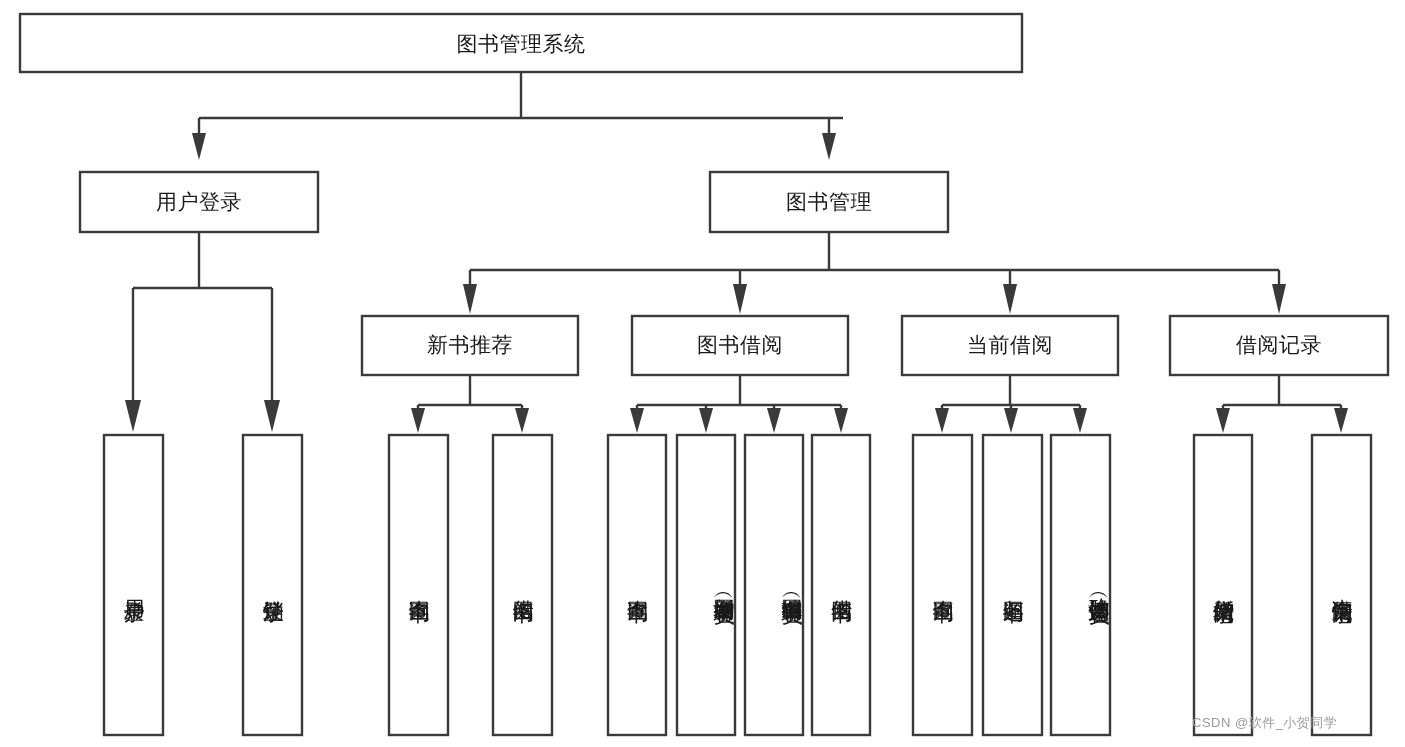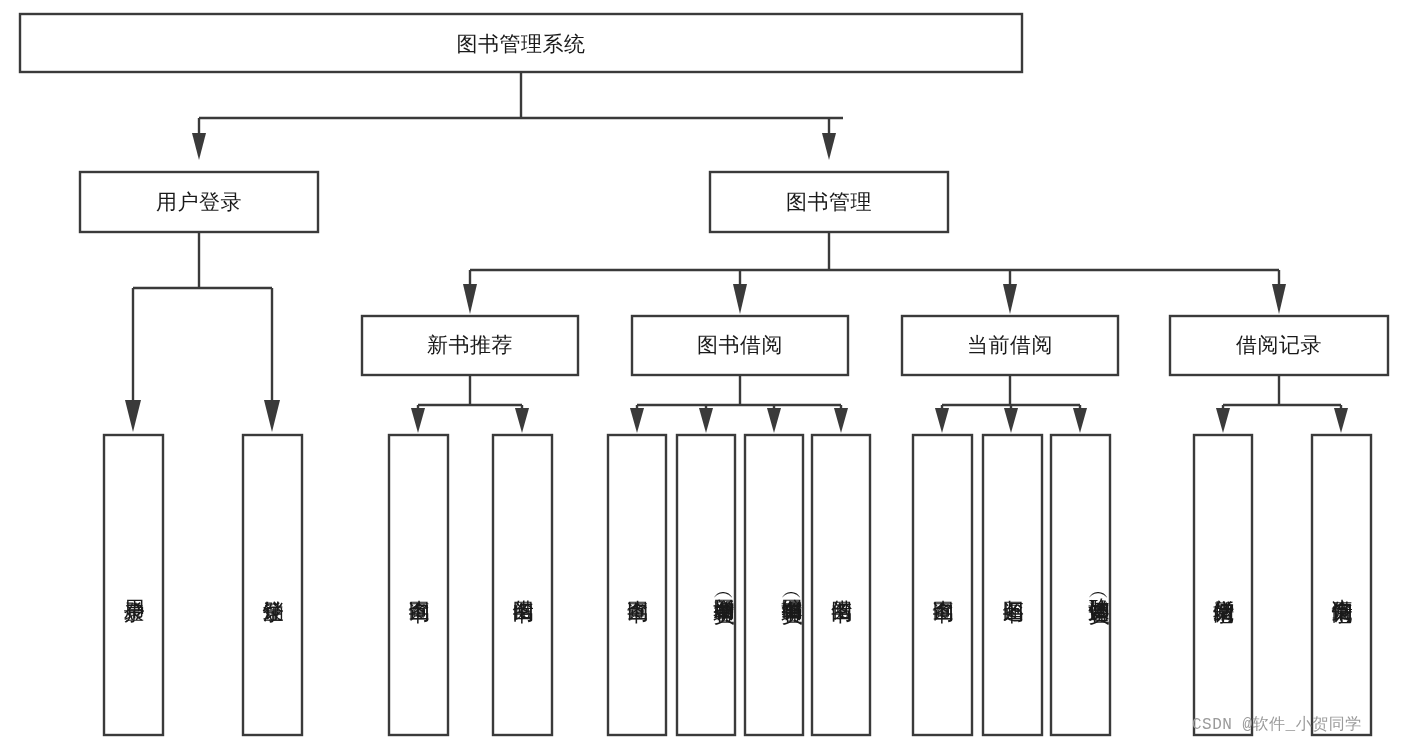--- a/index.html
+++ b/index.html
@@ -61,22 +61,22 @@
     letter-spacing: 1px;
     display: flex;
     align-items: center;
     justify-content: center;
     text-align: center;
     white-space: nowrap;
     user-select: none;
   }
   .watermark {
     position: absolute;
-    font-family: Liberation Mono, monospace;
-    font-size: 16px;
+    font-family: Liberation Sans, sans-serif;
+    font-size: 13px;
     color: #9a9a9a;
     white-space: nowrap;
     letter-spacing: 0.5px;
   }
 </style>
 </head>
 <body>
 
 <div id="diagram-root">
 

